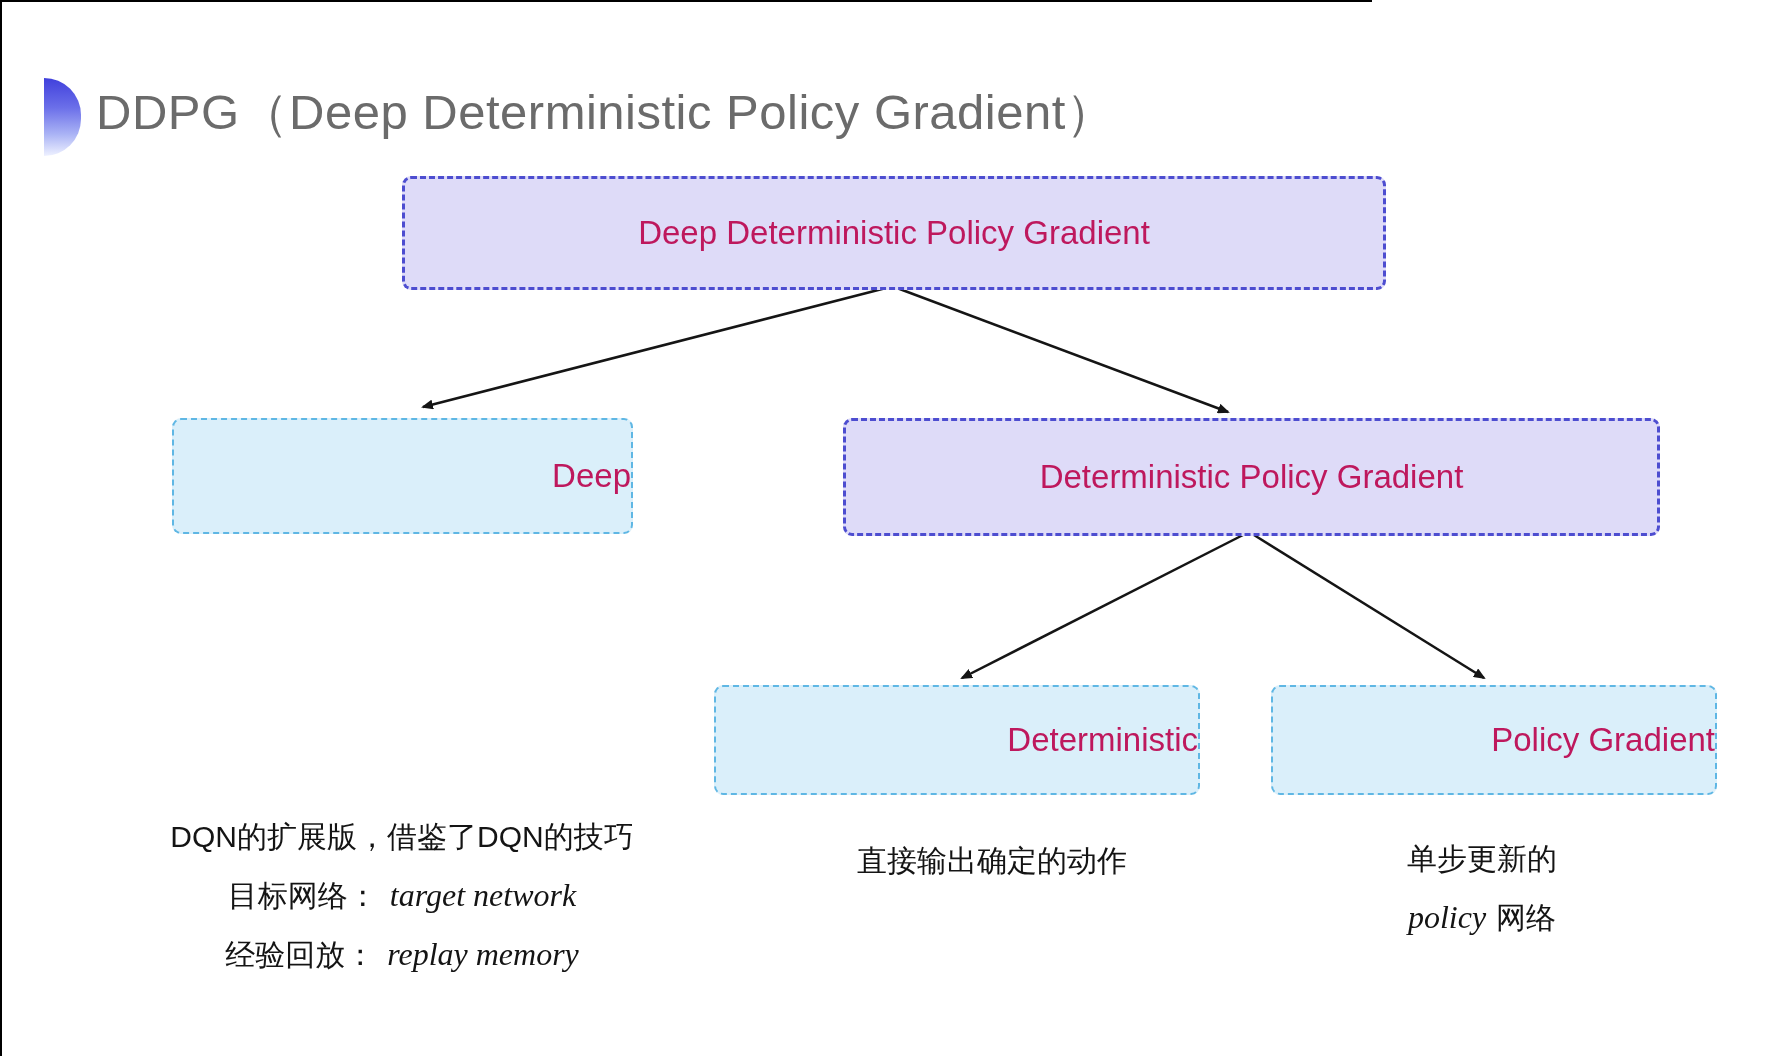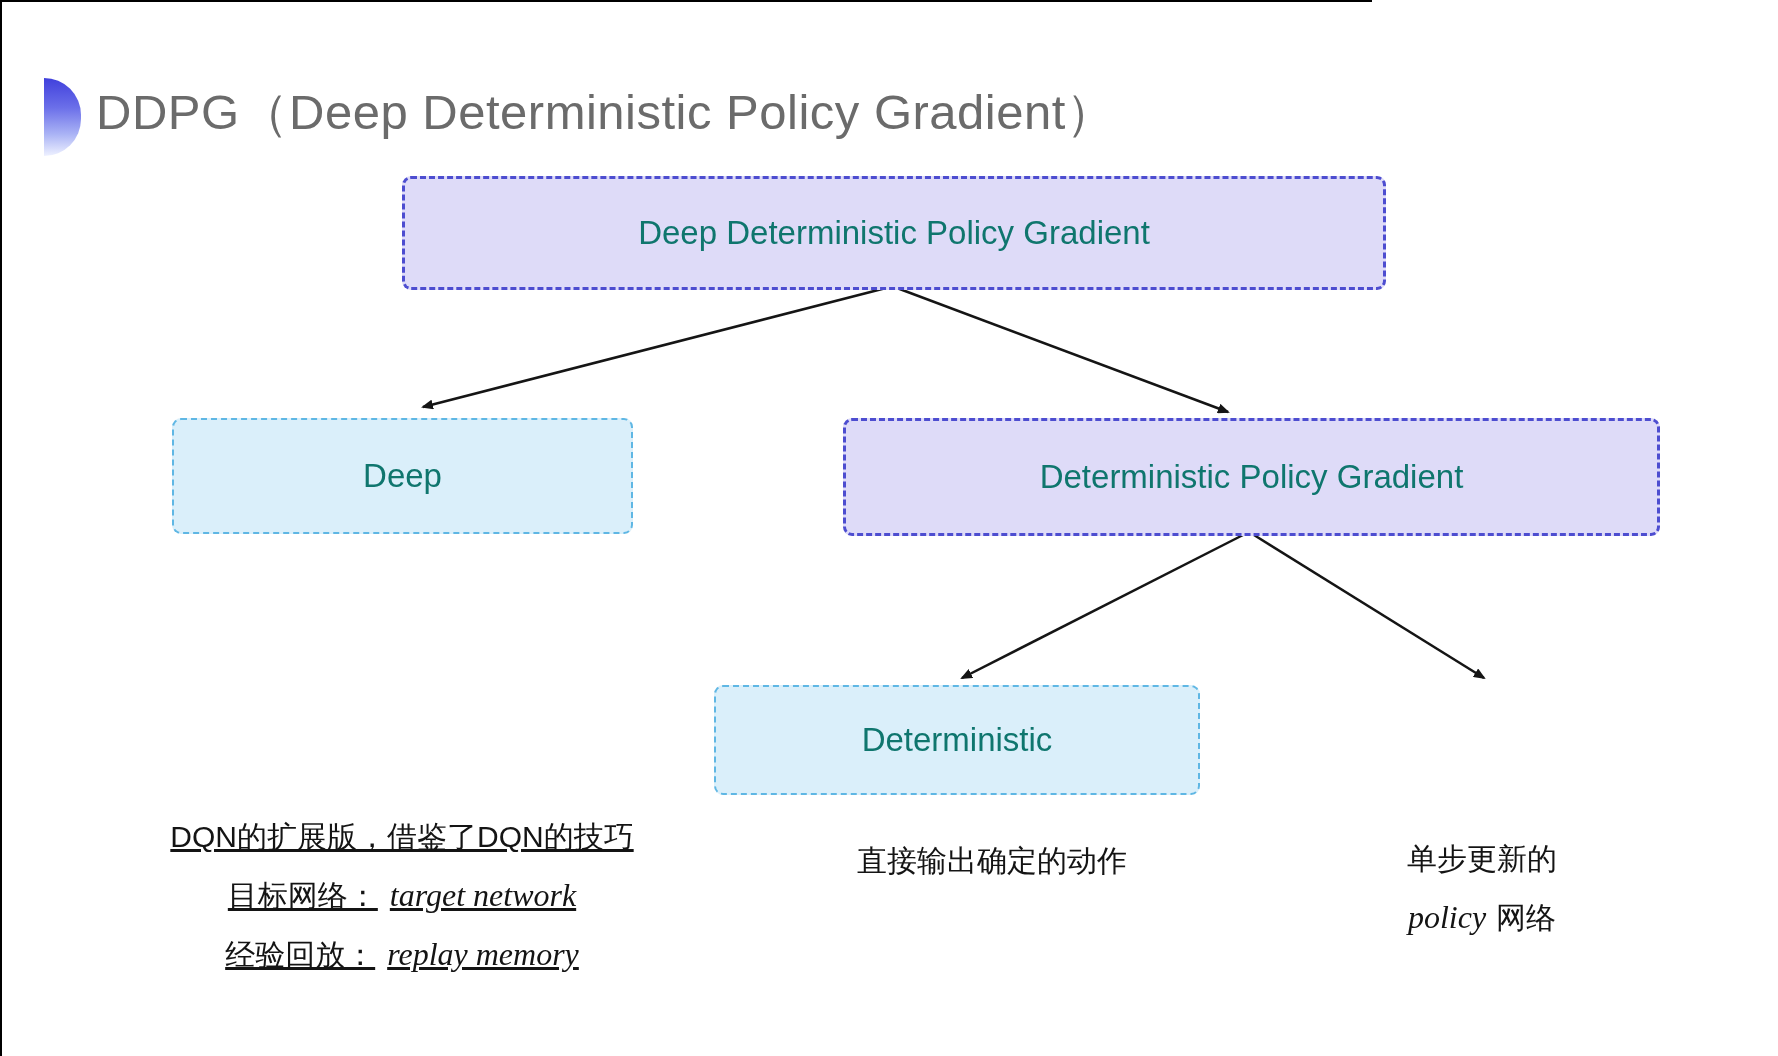--- a/index.html
+++ b/index.html
@@ -21,46 +21,46 @@
   .page-title{
     position:absolute;left:96px;top:80px;
     font-size:49px;color:#6b6b6b;font-weight:normal;letter-spacing:0.5px;
     white-space:nowrap;
   }
 
   .node{
     position:absolute;
     display:flex;align-items:center;justify-content:center;
     border-radius:9px;
-    font-size:33px;color:#0f766e;
+    font-size:33px;color:#be185d;
     text-align:center;
   }
   .node.lavender{background:#dedbf8;border:3px dashed #4d4dd0;}
-  .node.cyan{background:#daeffa;border:2.5px dashed #5fb7e4;}
+  .node.cyan{background:#daeffa;border:2.5px dashed #5fb7e4;justify-content:flex-end;}
 
   .node-root{left:402px;top:176px;width:978px;height:108px;}
   .node-deep{left:172px;top:418px;width:457px;height:112px;}
   .node-dpg{left:843px;top:418px;width:811px;height:112px;align-items:center;}
   .node-deterministic{left:714px;top:685px;width:482px;height:106px;}
   .node-policy-gradient{left:1271px;top:685px;width:442px;height:106px;}
 
   .arrows{position:absolute;left:0;top:0;width:1778px;height:1056px;pointer-events:none;}
 
   .note{
     position:absolute;text-align:center;color:#141414;
     font-size:30px;line-height:1.0;
   }
   .note .nline{margin-bottom:27px;}
   .note .nline:last-child{margin-bottom:0;}
   .math{
     font-family:"Liberation Serif",serif;font-style:italic;font-size:32px;
   }
   .term-gap{margin-left:12px;}
   .label-gap{margin-left:10px;font-family:"Liberation Sans",sans-serif;font-style:normal;font-size:30px;margin-top:8px;}
-  .note-deep{left:130px;top:822px;width:544px;text-decoration:underline;}
+  .note-deep{left:130px;top:822px;width:544px;}
   .note-deterministic{left:792px;top:846px;width:400px;}
   .note-policy-gradient{left:1282px;top:844px;width:400px;}
 </style>
 </head>
 <body>
 
 <div class="frame">
 
   <div class="edge-top"></div>
   <div class="edge-left"></div>
@@ -89,20 +89,23 @@
   </div>
 
   <div class="node lavender node-dpg">
     <span>Deterministic Policy Gradient</span>
   </div>
 
   <div class="node cyan node-deterministic">
     <span>Deterministic</span>
   </div>
 
+  <div class="node cyan node-policy-gradient">
+    <span>Policy Gradient</span>
+  </div>
 
   <div class="note note-deep">
     <div class="nline">DQN的扩展版，借鉴了DQN的技巧</div>
     <div class="nline">
       <span>目标网络：</span><span class="math term-gap">target network</span>
     </div>
     <div class="nline">
       <span>经验回放：</span><span class="math term-gap">replay memory</span>
     </div>
   </div>

